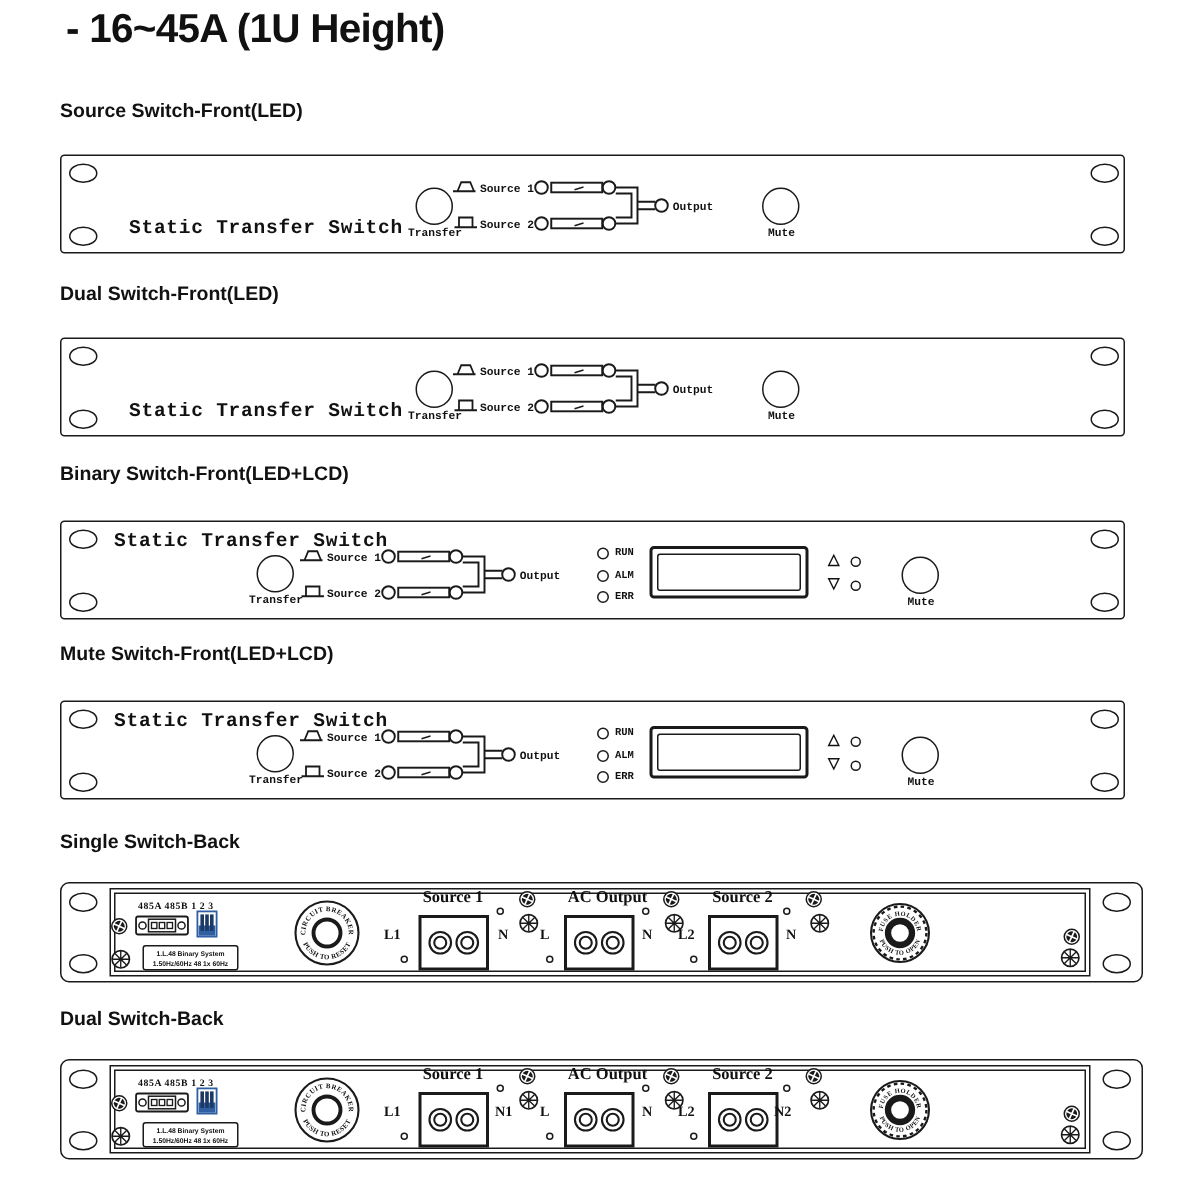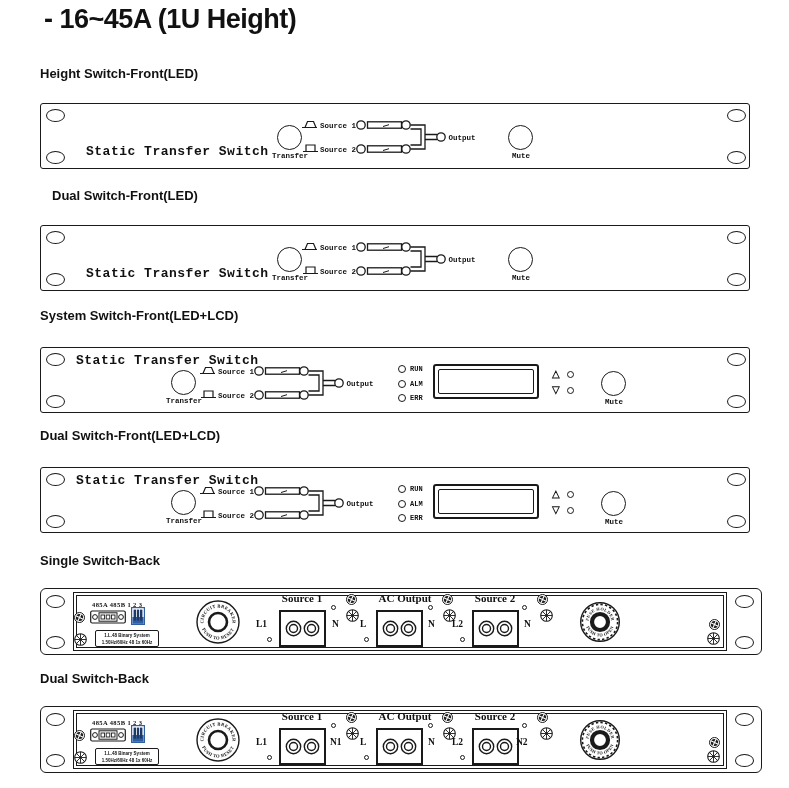--- a/index.html
+++ b/index.html
@@ -29,21 +29,21 @@
   .st{font:bold 7.5px "Liberation Mono",monospace;fill:#111;}
   .ring{font:bold 4.6px "Liberation Serif",serif;fill:#111;letter-spacing:0.3px;}
   .ringf{font:bold 4.3px "Liberation Serif",serif;fill:#111;letter-spacing:0.3px;}
   svg{overflow:visible;}
 </style>
 </head>
 <body>
 
 <div class="title">- 16~45A (1U Height)</div>
 
-<div class="heading" style="left:40px;top:66px">Height Switch-Front(LED)</div>
+<div class="heading" style="left:40px;top:66px">Source Switch-Front(LED)</div>
 
 <div class="panel" style="left:40px;top:103px;width:710px;height:66px">
   <i class="oval" style="left:5px;top:5px"></i>
   <i class="oval" style="left:5px;top:47px"></i>
   <i class="oval" style="left:686px;top:5px"></i>
   <i class="oval" style="left:686px;top:47px"></i>
   <div class="brand" style="left:45px;top:40px">Static Transfer Switch</div>
   <div class="circle-btn" style="left:236px;top:21px"></div>
   <div class="btn-label" style="left:249px;top:48px">Transfer</div>
   <svg class="abs" style="left:258px;top:0" width="200" height="60" viewBox="0 0 200 60">
@@ -61,21 +61,21 @@
     <circle cx="107" cy="45" r="4.2" fill="#fff" stroke="#1a1a1a" stroke-width="1.3"></circle>
     <path d="M111.5,21 H126 V45 H111.5 M111.5,25 H122 V41 H111.5" fill="none" stroke="#1a1a1a" stroke-width="1.3"></path>
     <path d="M126,30.5 h12 M126,35.5 h12" stroke="#1a1a1a" stroke-width="1.3"></path>
     <circle cx="142" cy="33" r="4.2" fill="#fff" stroke="#1a1a1a" stroke-width="1.3"></circle>
     <text class="st" x="149.5" y="36">Output</text>
   </svg>
   <div class="circle-btn" style="left:467px;top:21px"></div>
   <div class="btn-label" style="left:480px;top:48px">Mute</div>
 </div>
 
-<div class="heading" style="left:52px;top:188px">Dual Switch-Front(LED)</div>
+<div class="heading" style="left:40px;top:188px">Dual Switch-Front(LED)</div>
 
 <div class="panel" style="left:40px;top:225px;width:710px;height:66px">
   <i class="oval" style="left:5px;top:5px"></i>
   <i class="oval" style="left:5px;top:47px"></i>
   <i class="oval" style="left:686px;top:5px"></i>
   <i class="oval" style="left:686px;top:47px"></i>
   <div class="brand" style="left:45px;top:40px">Static Transfer Switch</div>
   <div class="circle-btn" style="left:236px;top:21px"></div>
   <div class="btn-label" style="left:249px;top:48px">Transfer</div>
   <svg class="abs" style="left:258px;top:0" width="200" height="60" viewBox="0 0 200 60">
@@ -93,21 +93,21 @@
     <circle cx="107" cy="45" r="4.2" fill="#fff" stroke="#1a1a1a" stroke-width="1.3"></circle>
     <path d="M111.5,21 H126 V45 H111.5 M111.5,25 H122 V41 H111.5" fill="none" stroke="#1a1a1a" stroke-width="1.3"></path>
     <path d="M126,30.5 h12 M126,35.5 h12" stroke="#1a1a1a" stroke-width="1.3"></path>
     <circle cx="142" cy="33" r="4.2" fill="#fff" stroke="#1a1a1a" stroke-width="1.3"></circle>
     <text class="st" x="149.5" y="36">Output</text>
   </svg>
   <div class="circle-btn" style="left:467px;top:21px"></div>
   <div class="btn-label" style="left:480px;top:48px">Mute</div>
 </div>
 
-<div class="heading" style="left:40px;top:308px">System Switch-Front(LED+LCD)</div>
+<div class="heading" style="left:40px;top:308px">Binary Switch-Front(LED+LCD)</div>
 
 <div class="panel" style="left:40px;top:347px;width:710px;height:66px">
   <i class="oval" style="left:5px;top:5px"></i>
   <i class="oval" style="left:5px;top:47px"></i>
   <i class="oval" style="left:686px;top:5px"></i>
   <i class="oval" style="left:686px;top:47px"></i>
   <div class="brand" style="left:35px;top:5px">Static Transfer Switch</div>
   <div class="circle-btn" style="left:130px;top:22px"></div>
   <div class="btn-label" style="left:143px;top:49px">Transfer</div>
   <svg class="abs" style="left:156px;top:2px" width="200" height="60" viewBox="0 0 200 60">
@@ -138,21 +138,21 @@
       <div class="lcd-inner"></div>
     </div>
   <div class="tri" style="left:511px;top:21px">△</div>
   <div class="tri-dot" style="left:526px;top:23px"></div>
   <div class="tri" style="left:511px;top:37px">▽</div>
   <div class="tri-dot" style="left:526px;top:39px"></div>
   <div class="circle-btn" style="left:560px;top:23px"></div>
   <div class="btn-label" style="left:573px;top:50px">Mute</div>
 </div>
 
-<div class="heading" style="left:40px;top:428px">Dual Switch-Front(LED+LCD)</div>
+<div class="heading" style="left:40px;top:428px">Mute Switch-Front(LED+LCD)</div>
 
 <div class="panel" style="left:40px;top:467px;width:710px;height:66px">
   <i class="oval" style="left:5px;top:5px"></i>
   <i class="oval" style="left:5px;top:47px"></i>
   <i class="oval" style="left:686px;top:5px"></i>
   <i class="oval" style="left:686px;top:47px"></i>
   <div class="brand" style="left:35px;top:5px">Static Transfer Switch</div>
   <div class="circle-btn" style="left:130px;top:22px"></div>
   <div class="btn-label" style="left:143px;top:49px">Transfer</div>
   <svg class="abs" style="left:156px;top:2px" width="200" height="60" viewBox="0 0 200 60">

